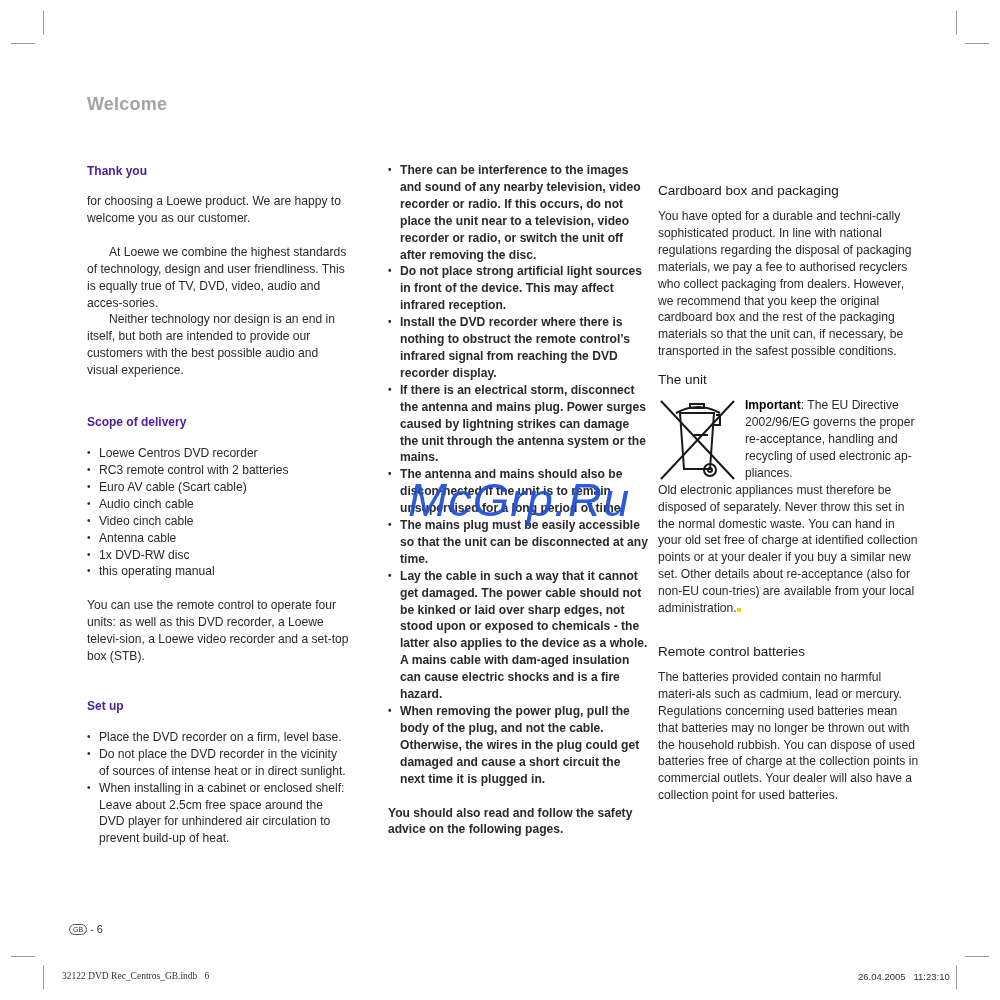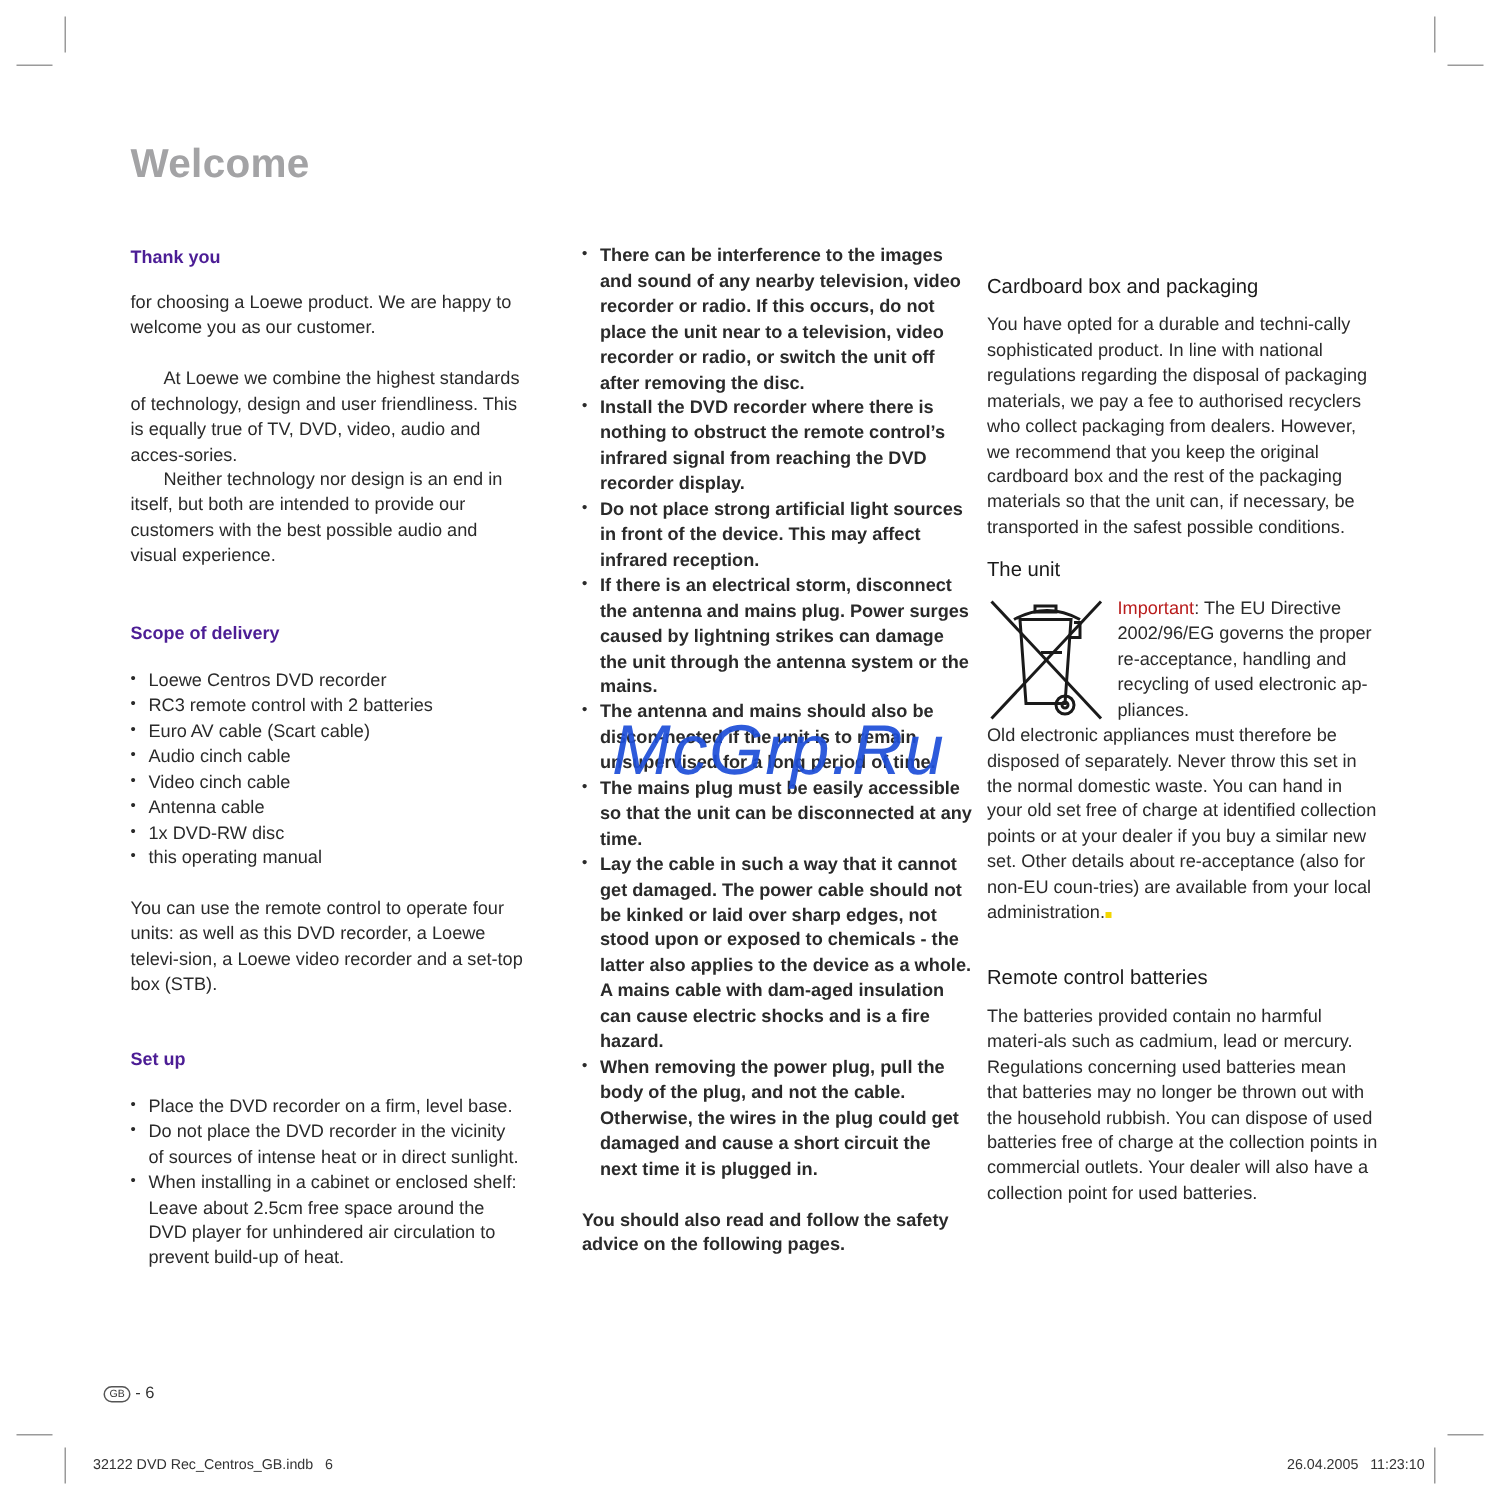--- a/index.html
+++ b/index.html
@@ -2,39 +2,39 @@
 <html><head>
 <meta charset="utf-8">
 <style>
   html, body { margin:0; padding:0; background:#ffffff; }
   body { width:1000px; height:1000px; position:relative; overflow:hidden;
          font-family:"Liberation Sans", sans-serif; color:#2a2a2a; }
   .crop { position:absolute; background:#9a9a9a; }
   .crop.h { height:1px; width:24px; }
   .crop.v { width:1px; height:24px; }
 
-  .welcome { position:absolute; left:87px; top:94px; font-size:27px; font-weight:bold;
+  .welcome { position:absolute; left:87px; top:94px; font-size:18px; font-weight:bold;
              color:#a3a3a5; letter-spacing:0.2px; margin:0; }
 
   .col { position:absolute; font-size:12.1px; line-height:16.9px; }
   .col1 { left:87px; top:158px; width:262px; }
   .col2 { left:388px; top:162px; width:260px;font-weight:bold; }
   .col3 { left:658px; top:160px; width:262px; }
 
   h2 { font-size:12px; font-weight:bold; color:#4c1d95; margin:0; line-height:26px; }
   h3 { font-size:13.5px; font-weight:normal; color:#1a1a1a; margin:0; line-height:18px; }
   p { margin:0; }
   .indent { text-indent:22px; }
   ul { list-style:none; margin:0; padding:0; }
   ul li { position:relative; padding-left:12px; }
   ul li::before { content:"\2022"; position:absolute; left:0; top:0; font-size:10px; }
 
   .unit-block { position:relative; }
   .weee { float:left; width:80px; height:84px; margin:0 7px 0 0; }
-  .imp-label { font-weight:normal; color:#b91c1c; }
+  .imp-label { font-weight:bold; color:#000000; }
 
   .hl-dot { display:inline-block; width:4px; height:4px; background:#f2d600; vertical-align:baseline; }
 
   .pageno { position:absolute; left:69px; top:923px; font-size:11px; color:#333; display:flex; align-items:center; gap:3px; }
   .gb-badge { display:inline-block; border:1px solid #555; border-radius:7px; font-size:7px; padding:0 3px; line-height:9px; }
 
   .footer-left { position:absolute; left:62px; top:971px; font-size:9.5px; color:#333; }
   .footer-right { position:absolute; left:858px; top:971px; font-size:9.5px; color:#333; }
 
   .watermark { position:absolute; left:408px; top:472px; font-size:47px; font-style:italic;
@@ -83,22 +83,22 @@
       <li>Place the DVD recorder on a firm, level base.</li>
       <li>Do not place the DVD recorder in the vicinity of sources of intense heat or in direct sunlight.</li>
       <li>When installing in a cabinet or enclosed shelf: Leave about 2.5cm free space around the DVD player for unhindered air circulation to prevent build-up of heat.</li>
     </ul>
   </section>
 </div>
 
 <div class="col col2">
   <ul>
     <li>There can be interference to the images and sound of any nearby television, video recorder or radio. If this occurs, do not place the unit near to a television, video recorder or radio, or switch the unit off after removing the disc.</li>
+    <li>Do not place strong artificial light sources in front of the device. This may affect infrared reception.</li>
     <li>Install the DVD recorder where there is nothing to obstruct the remote control’s infrared signal from reaching the DVD recorder display.</li>
-    <li>Do not place strong artificial light sources in front of the device. This may affect infrared reception.</li>
     <li>If there is an electrical storm, disconnect the antenna and mains plug. Power surges caused by lightning strikes can damage the unit through the antenna system or the mains.</li>
     <li>The antenna and mains should also be discon-nected if the unit is to remain unsupervised for a long period of time.</li>
     <li>The mains plug must be easily accessible so that the unit can be disconnected at any time.</li>
     <li>Lay the cable in such a way that it cannot get damaged. The power cable should not be kinked or laid over sharp edges, not stood upon or exposed to chemicals - the latter also applies to the device as a whole. A mains cable with dam-aged insulation can cause electric shocks and is a fire hazard.</li>
     <li>When removing the power plug, pull the body of the plug, and not the cable. Otherwise, the wires in the plug could get damaged and cause a short circuit the next time it is plugged in.</li>
   </ul>
   <p style="margin-top:17px;">You should also read and follow the safety advice on the following pages.</p>
 </div>
 
 <div class="col col3">
@@ -134,16 +134,16 @@
     <p style="margin-top:8px;">The batteries provided contain no harmful materi-als such as cadmium, lead or mercury. Regulations concerning used batteries mean that batteries may no longer be thrown out with the household rubbish. You can dispose of used batteries free of charge at the collection points in commercial outlets. Your dealer will also have a collection point for used batteries.</p>
   </section>
 </div>
 
 <div class="pageno">
   <span class="gb-badge">GB</span>
   <span>-</span>
   <span>6</span>
 </div>
 
-<div class="footer-left" style="white-space:pre;">32122 DVD Rec_Centros_GB.indb   6</div>
+<div class="footer-left" style="white-space:pre;font-family:Liberation Serif, serif;">32122 DVD Rec_Centros_GB.indb   6</div>
 <div class="footer-right" style="white-space:pre;">26.04.2005   11:23:10</div>
 
 <div class="watermark">McGrp.Ru</div>
 
 </body></html>

